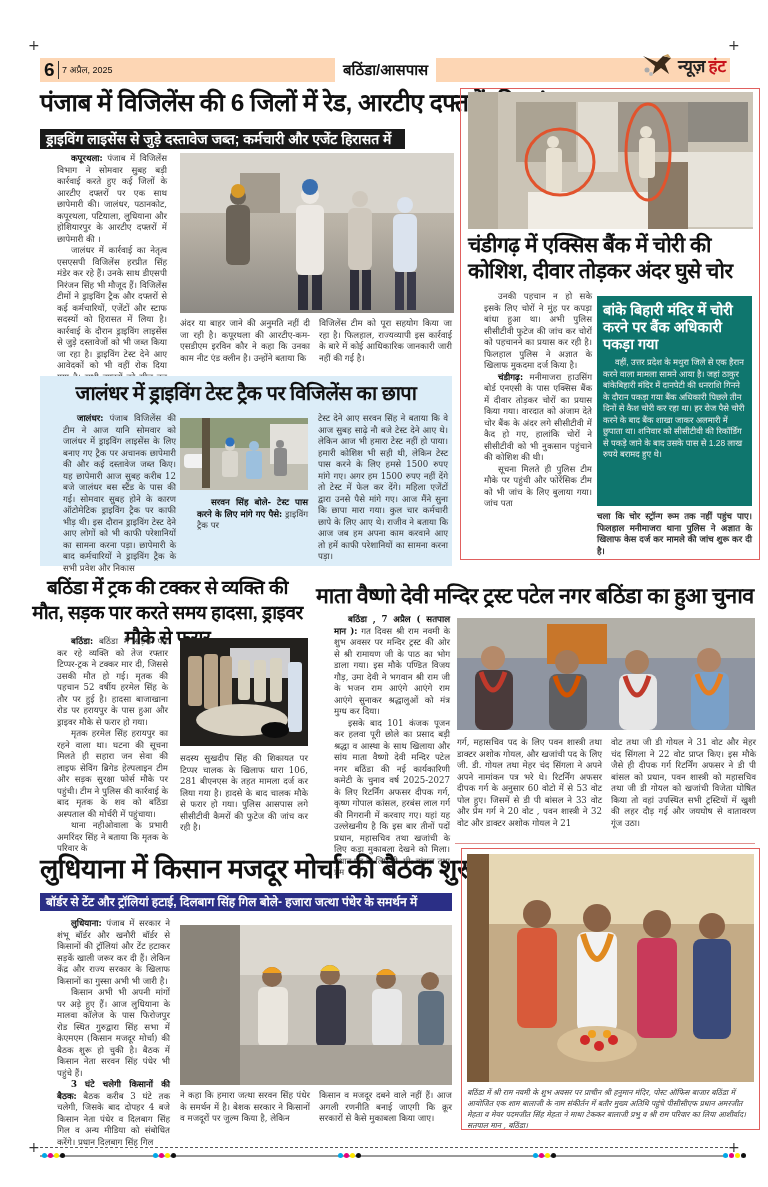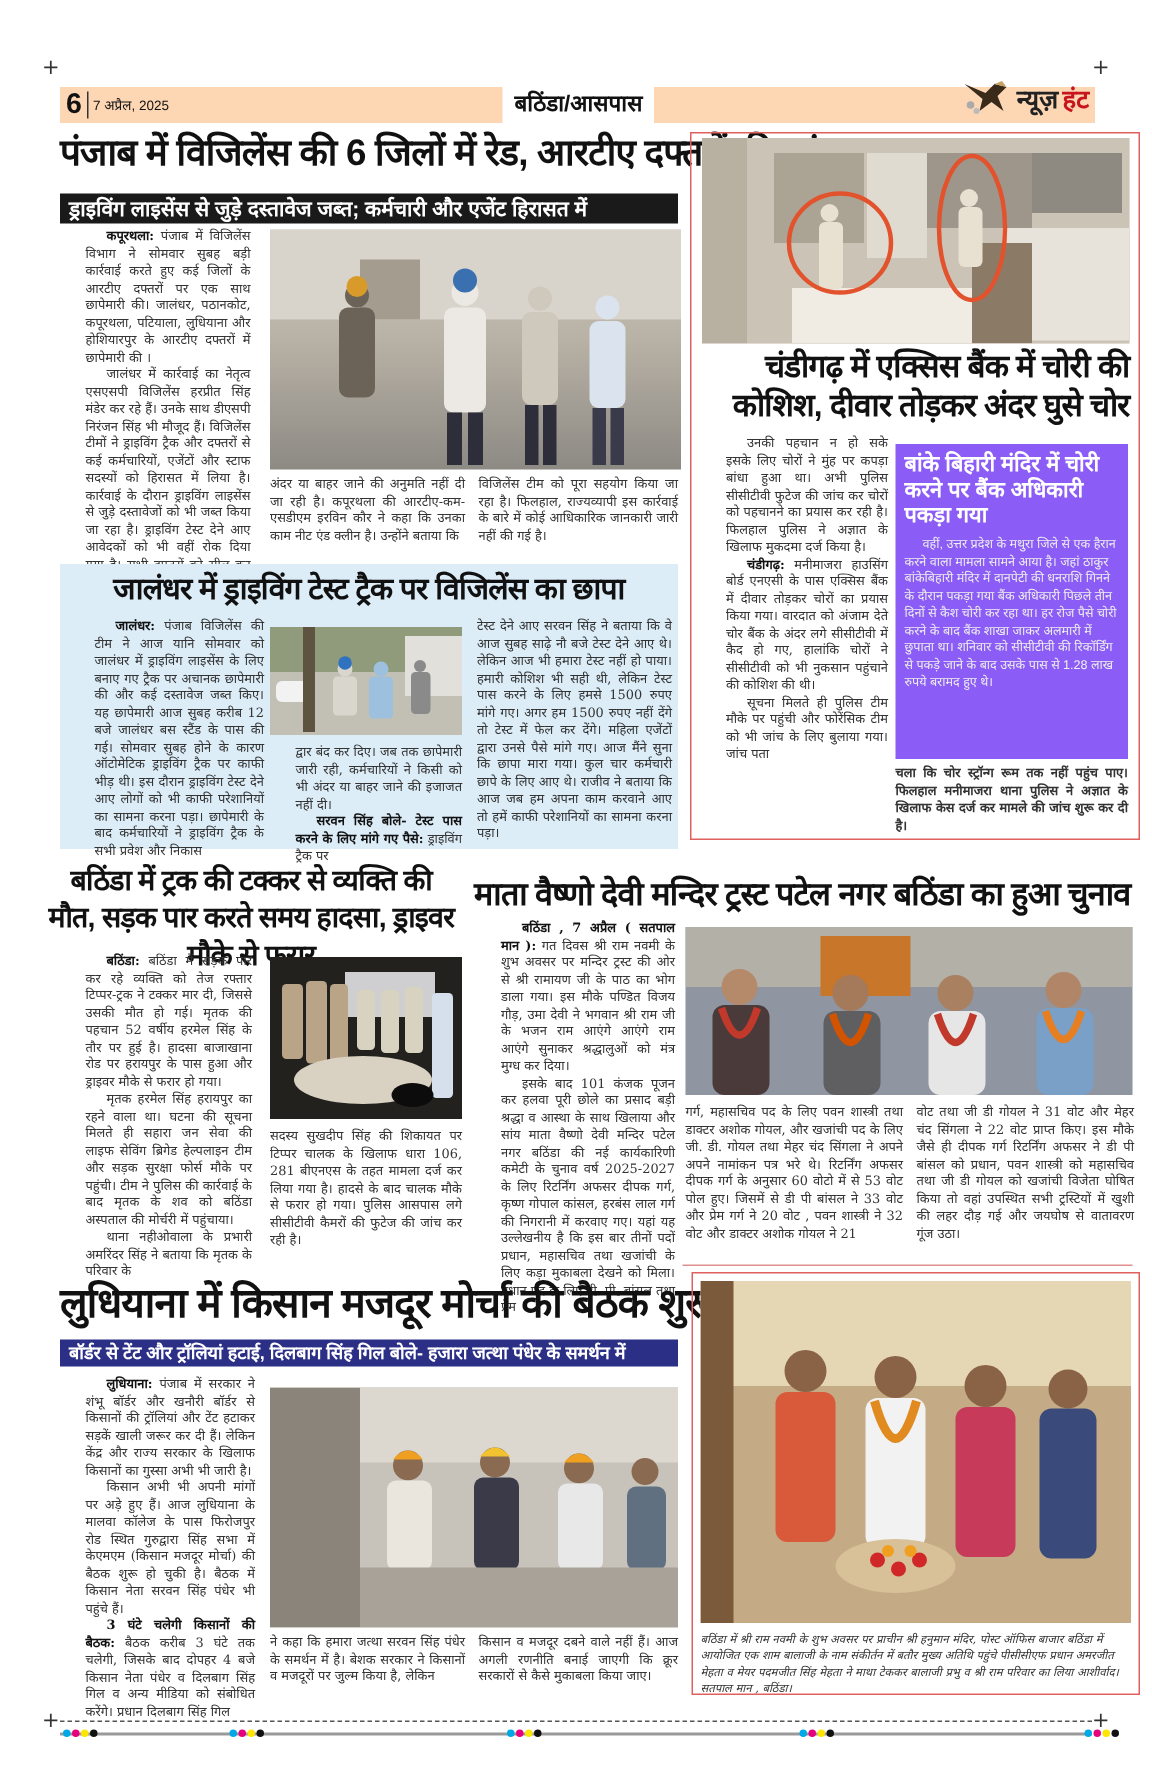--- a/index.html
+++ b/index.html
@@ -20,21 +20,21 @@
   .headline { position: absolute; font-family: "Liberation Sans", sans-serif; font-weight: bold; color: #111; letter-spacing: -0.5px; }
   .subbar { position: absolute; background: #1a1a1a; color: #fff; font: bold 14px "Liberation Sans", sans-serif; padding: 0 6px; line-height: 20px; white-space: nowrap; overflow: hidden; }
 
   .col { position: absolute; font-size: 8.6px; line-height: 11.5px; color: #333; text-align: justify; }
   .col p { text-indent: 14px; margin-left: 17px; }
   .col b { color: #111; }
 
   .photo { position: absolute; overflow: hidden; }
   .redbox { position: absolute; border: 1.5px solid #e0605e; }
   .bluebox { position: absolute; background: #dcedf8; }
-  .darkbox { position: absolute; background: #8b5cf6; color: #fff; }
+  .darkbox { position: absolute; background: #0f766e; color: #fff; }
 
   .cmyk { position: absolute; display: flex; gap: 1px; align-items: center; }
   .cmyk span { width: 5px; height: 5px; border-radius: 50%; display: block; }
   .dash { position: absolute; border-top: 1px dashed #555; }
 </style>
 </head>
 <body>
 
 <div class="crop" style="left:28px;top:38px;">+</div>
 <div class="crop" style="left:728px;top:38px;">+</div>
@@ -50,21 +50,21 @@
       <path d="M22 4 L27 2 L30 6 Z" fill="#c8a060"></path>
       <circle cx="6" cy="18" r="2.5" fill="#aaa"></circle>
       <circle cx="10" cy="22" r="2" fill="#bbb"></circle>
     </svg>
     <span class="b1">न्यूज़</span>
     <span class="b2">हंट</span>
   </div>
 </div>
 
 <div class="headline" style="left:40px;top:88px;width:412px;font-size:24.5px;line-height:30px;white-space:nowrap;">पंजाब में विजिलेंस की 6 जिलों में रेड, आरटीए दफ्तरों की जांच</div>
-<div class="subbar" style="left:40px;top:129px;width:412px;">ड्राइविंग लाइसेंस से जुड़े दस्तावेज जब्त; कर्मचारी और एजेंट हिरासत में</div>
+<div class="subbar" style="left:40px;top:129px;width:365px;">ड्राइविंग लाइसेंस से जुड़े दस्तावेज जब्त; कर्मचारी और एजेंट हिरासत में</div>
 
 <div class="col" style="left:40px;top:153px;width:127px;">
   <p><b>कपूरथला:</b> <span>पंजाब में विजिलेंस विभाग ने सोमवार सुबह बड़ी कार्रवाई करते हुए कई जिलों के आरटीए दफ्तरों पर एक साथ छापेमारी की। जालंधर, पठानकोट, कपूरथला, पटियाला, लुधियाना और होशियारपुर के आरटीए दफ्तरों में छापेमारी की ।</span></p>
   <p>जालंधर में कार्रवाई का नेतृत्व एसएसपी विजिलेंस हरप्रीत सिंह मंडेर कर रहे हैं। उनके साथ डीएसपी निरंजन सिंह भी मौजूद हैं। विजिलेंस टीमों ने ड्राइविंग ट्रैक और दफ्तरों से कई कर्मचारियों, एजेंटों और स्टाफ सदस्यों को हिरासत में लिया है। कार्रवाई के दौरान ड्राइविंग लाइसेंस से जुड़े दस्तावेजों को भी जब्त किया जा रहा है। ड्राइविंग टेस्ट देने आए आवेदकों को भी वहीं रोक दिया गया है। सभी दफ्तरों को सील कर दिया गया है। किसी को भी</p>
 </div>
 
 <div class="photo" style="left:180px;top:153px;width:274px;height:160px;background:linear-gradient(180deg,#c9c4b9 0%,#b9b2a6 45%,#8d8a84 100%);">
   <svg width="274" height="160">
     <rect x="0" y="0" width="274" height="60" fill="#d8d4cc"></rect>
     <rect x="60" y="20" width="40" height="40" fill="#a49c8f"></rect>
@@ -121,21 +121,20 @@
         <rect x="66" y="33" width="16" height="28" rx="3"></rect>
       </g>
     <g fill="#8a8a8a">
         <circle cx="100" cy="26" r="4"></circle>
         <rect x="94" y="30" width="13" height="28" rx="3"></rect>
       </g>
   </svg>
 </div>
 
 <div class="col" style="left:180px;top:497px;width:128px;">
-  <p style="text-indent:0;">द्वार बंद कर दिए। जब तक छापेमारी जारी रही, कर्मचारियों ने किसी को भी अंदर या बाहर जाने की इजाजत नहीं दी।</p>
   <p><b>सरवन सिंह बोले- टेस्ट पास करने के लिए मांगे गए पैसे:</b> <span>ड्राइविंग ट्रैक पर</span></p>
 </div>
 <div class="col" style="left:318px;top:413px;width:130px;">टेस्ट देने आए सरवन सिंह ने बताया कि वे आज सुबह साढ़े नौ बजे टेस्ट देने आए थे। लेकिन आज भी हमारा टेस्ट नहीं हो पाया। हमारी कोशिश भी सही थी, लेकिन टेस्ट पास करने के लिए हमसे 1500 रुपए मांगे गए। अगर हम 1500 रुपए नहीं देंगे तो टेस्ट में फेल कर देंगे। महिला एजेंटों द्वारा उनसे पैसे मांगे गए। आज मैंने सुना कि छापा मारा गया। कुल चार कर्मचारी छापे के लिए आए थे। राजीव ने बताया कि आज जब हम अपना काम करवाने आए तो हमें काफी परेशानियों का सामना करना पड़ा।</div>
 
 <div class="redbox" style="left:460px;top:88px;width:300px;height:472px;"></div>
 <div class="photo" style="left:468px;top:92px;width:285px;height:137px;background:#c7c0b2;">
   <svg width="285" height="137">
     <rect x="0" y="0" width="285" height="137" fill="#cbc4b6"></rect>
     <rect x="0" y="0" width="30" height="137" fill="#b8b0a0"></rect>
     <rect x="48" y="10" width="60" height="60" fill="#aba393"></rect>
@@ -151,21 +150,21 @@
       </g>
     <g fill="#e8e1d2">
         <circle cx="178" cy="40" r="6"></circle>
         <rect x="171" y="46" width="16" height="40" rx="4"></rect>
       </g>
     <ellipse cx="92" cy="70" rx="34" ry="33" fill="none" stroke="#e2532d" stroke-width="3"></ellipse>
     <ellipse cx="180" cy="60" rx="22" ry="48" fill="none" stroke="#e2532d" stroke-width="3"></ellipse>
   </svg>
 </div>
 
-<div class="headline" style="left:468px;top:232px;width:285px;font-size:21px;line-height:26px;text-align:right;">चंडीगढ़ में एक्सिस बैंक में चोरी की कोशिश, दीवार तोड़कर अंदर घुसे चोर</div>
+<div class="headline" style="left:468px;top:232px;width:285px;font-size:21px;line-height:26px;text-align:left;">चंडीगढ़ में एक्सिस बैंक में चोरी की कोशिश, दीवार तोड़कर अंदर घुसे चोर</div>
 
 <div class="col" style="left:467px;top:291px;width:125px;">
   <p>उनकी पहचान न हो सके इसके लिए चोरों ने मुंह पर कपड़ा बांधा हुआ था। अभी पुलिस सीसीटीवी फुटेज की जांच कर चोरों को पहचानने का प्रयास कर रही है। फिलहाल पुलिस ने अज्ञात के खिलाफ मुकदमा दर्ज किया है।</p>
   <p><b>चंडीगढ़:</b> <span>मनीमाजरा हाउसिंग बोर्ड एनएसी के पास एक्सिस बैंक में दीवार तोड़कर चोरों का प्रयास किया गया। वारदात को अंजाम देते चोर बैंक के अंदर लगे सीसीटीवी में कैद हो गए, हालांकि चोरों ने सीसीटीवी को भी नुकसान पहुंचाने की कोशिश की थी।</span></p>
   <p>सूचना मिलते ही पुलिस टीम मौके पर पहुंची और फोरेंसिक टीम को भी जांच के लिए बुलाया गया। जांच पता</p>
 </div>
 
 <div class="darkbox" style="left:597px;top:296px;width:155px;height:210px;padding:6px 6px;">
   <div style="font:bold 14.5px/17px 'Liberation Sans',sans-serif;color:#fff;margin-bottom:4px;">बांके बिहारी मंदिर में चोरी करने पर बैंक अधिकारी पकड़ा गया</div>
   <div style="font:8.4px/11.5px 'Liberation Sans',sans-serif;color:#eee;text-indent:12px;">वहीं, उत्तर प्रदेश के मथुरा जिले से एक हैरान करने वाला मामला सामने आया है। जहां ठाकुर बांकेबिहारी मंदिर में दानपेटी की धनराशि गिनने के दौरान पकड़ा गया बैंक अधिकारी पिछले तीन दिनों से कैश चोरी कर रहा था। हर रोज पैसे चोरी करने के बाद बैंक शाखा जाकर अलमारी में छुपाता था। शनिवार को सीसीटीवी की रिकॉर्डिंग से पकड़े जाने के बाद उसके पास से 1.28 लाख रुपये बरामद हुए थे।</div>

